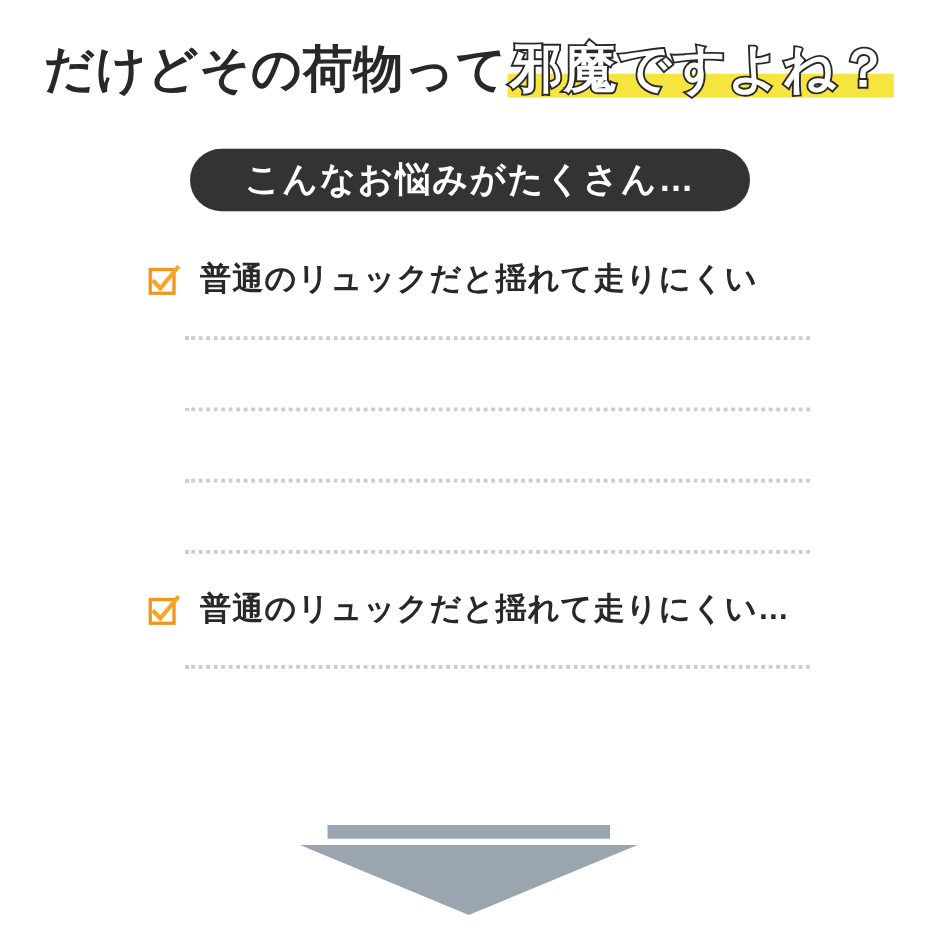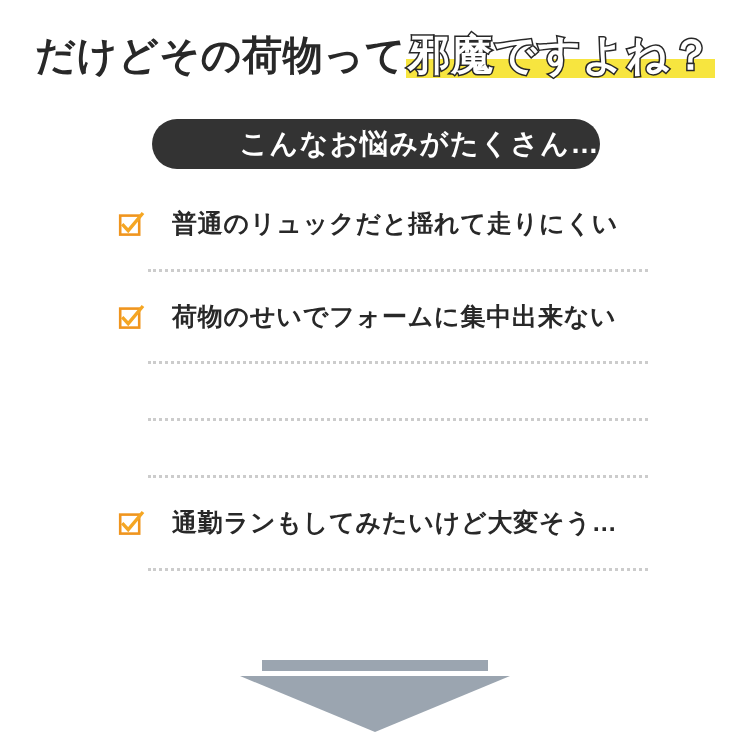--- a/index.html
+++ b/index.html
@@ -71,21 +71,21 @@
   .pill {
     position: absolute;
     left: 152px;
     top: 119px;
     width: 448px;
     height: 50px;
     background: #333333;
     border-radius: 25px;
     display: flex;
     align-items: center;
-    justify-content: flex-end;
+    justify-content: center;
   }
   .pill-text {
     color: #ffffff;
     font-size: 28px;
     font-weight: 700;
     letter-spacing: 1.5px;
     line-height: 1;
     white-space: nowrap;
   }
 
@@ -93,21 +93,20 @@
   .list {
     position: absolute;
     left: 118px;
     top: 205px;
     width: 532px;
   }
   .item {
     position: relative;
     display: flex;
     align-items: flex-start;
-    gap: 12px;
   }
   .check-icon {
     flex: 0 0 auto;
     width: 26px;
     height: 26px;
     margin-top: 6px;
     margin-right: 16px;
     position: relative;
   }
   .check-icon svg {
@@ -173,52 +172,41 @@
         </svg>
       </span>
       <span class="item-text">
         <span>普通のリュックだと揺れて走りにくい</span>
       </span>
     </div>
     <div class="sp-a"></div>
     <div class="divider"></div>
     <div class="sp-b"></div>
 
+    <div class="sp-a"></div>
+    <div class="divider"></div>
+    <div class="sp-b"></div>
+
+    <div class="sp-a"></div>
+    <div class="divider"></div>
+    <div class="sp-b"></div>
+
+    <div class="sp-a"></div>
+    <div class="divider"></div>
+    <div class="sp-b"></div>
+
     <div class="item">
       <span class="check-icon">
         <svg viewBox="0 0 26 26" xmlns="http://www.w3.org/2000/svg">
           <rect x="2.2" y="4.6" width="19" height="19" fill="none" stroke="#f0951e" stroke-width="2.6"></rect>
           <path d="M4.2 13.2 L10.2 19.6 L25.0 2.0" fill="none" stroke="#f5a623" stroke-width="3.4" stroke-linecap="butt" stroke-linejoin="miter"></path>
         </svg>
       </span>
       <span class="item-text">
-        <span>荷物のせいでフォームに集中出来ない</span>
-      </span>
-    </div>
-    <div class="sp-a"></div>
-    <div class="divider"></div>
-    <div class="sp-b"></div>
-
-    <div class="sp-a"></div>
-    <div class="divider"></div>
-    <div class="sp-b"></div>
-
-    <div class="sp-a"></div>
-    <div class="divider"></div>
-    <div class="sp-b"></div>
-
-    <div class="item">
-      <span class="check-icon">
-        <svg viewBox="0 0 26 26" xmlns="http://www.w3.org/2000/svg">
-          <rect x="2.2" y="4.6" width="19" height="19" fill="none" stroke="#f0951e" stroke-width="2.6"></rect>
-          <path d="M4.2 13.2 L10.2 19.6 L25.0 2.0" fill="none" stroke="#f5a623" stroke-width="3.4" stroke-linecap="butt" stroke-linejoin="miter"></path>
-        </svg>
-      </span>
-      <span class="item-text">
-        <span>通勤ランもしてみたいけど大変そう…</span>
+        <span>普通のリュックだと揺れて走りにくい…</span>
       </span>
     </div>
     <div class="sp-a"></div>
     <div class="divider"></div>
 
   </div>
 
   <div class="arrow">
     <svg width="270" height="72" viewBox="0 0 270 72" xmlns="http://www.w3.org/2000/svg">
       <rect x="22" y="0" width="226" height="11" fill="#9ba5b0"></rect>

